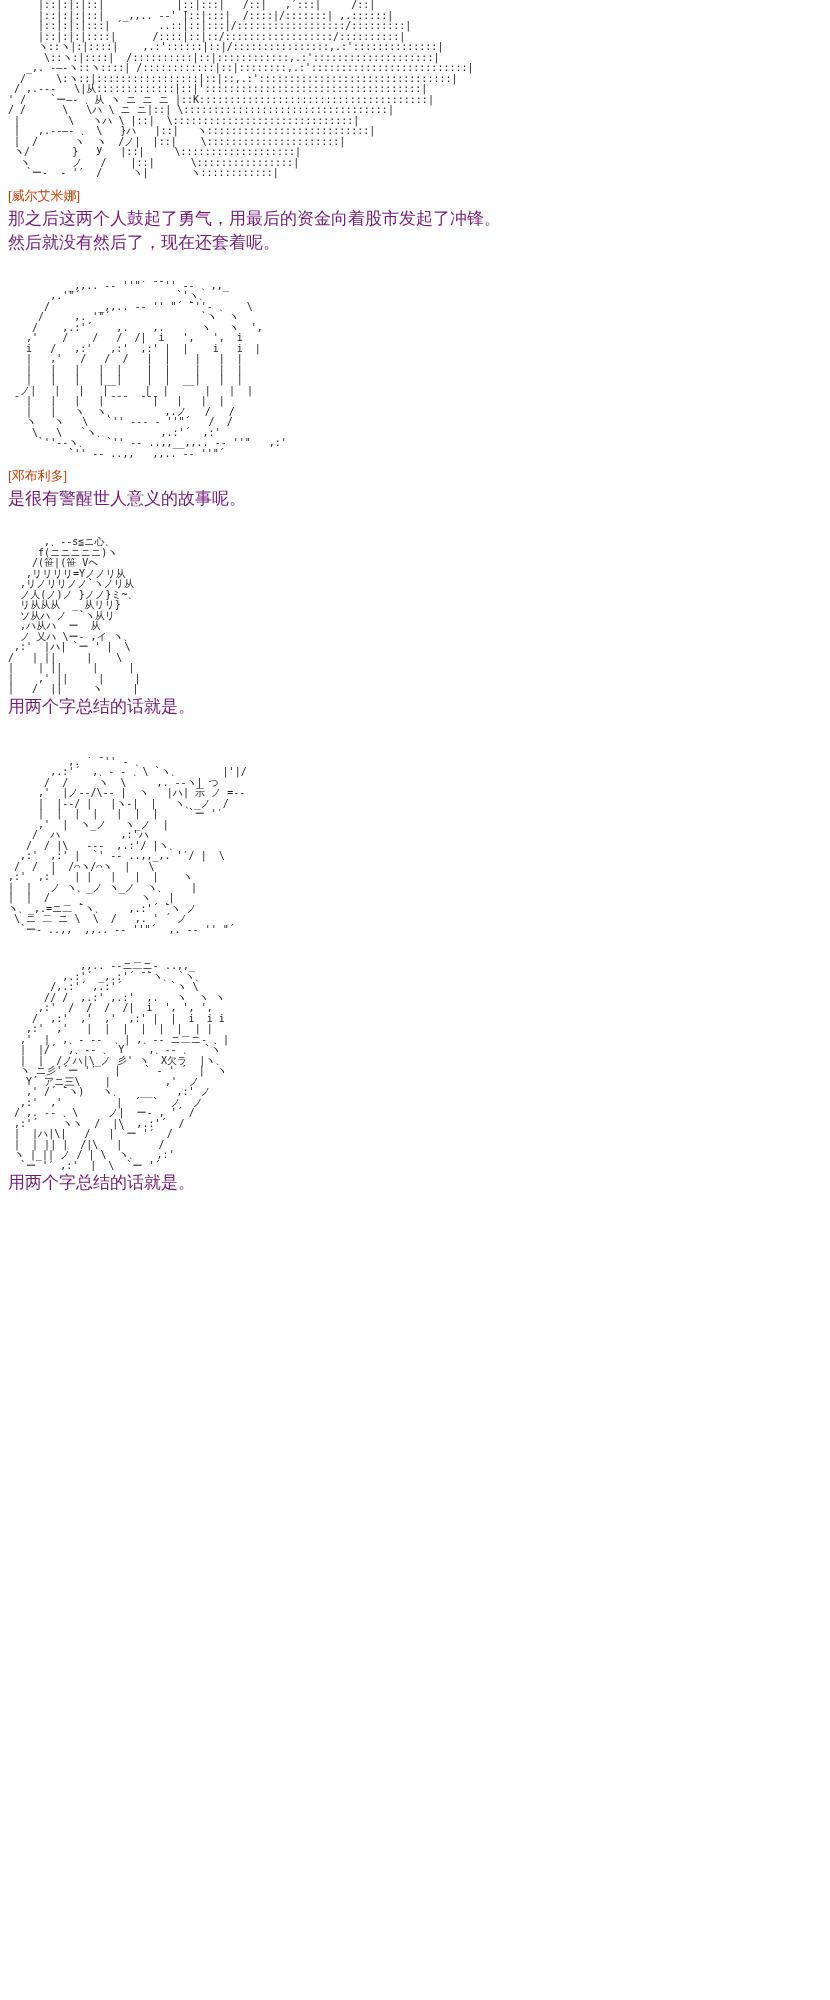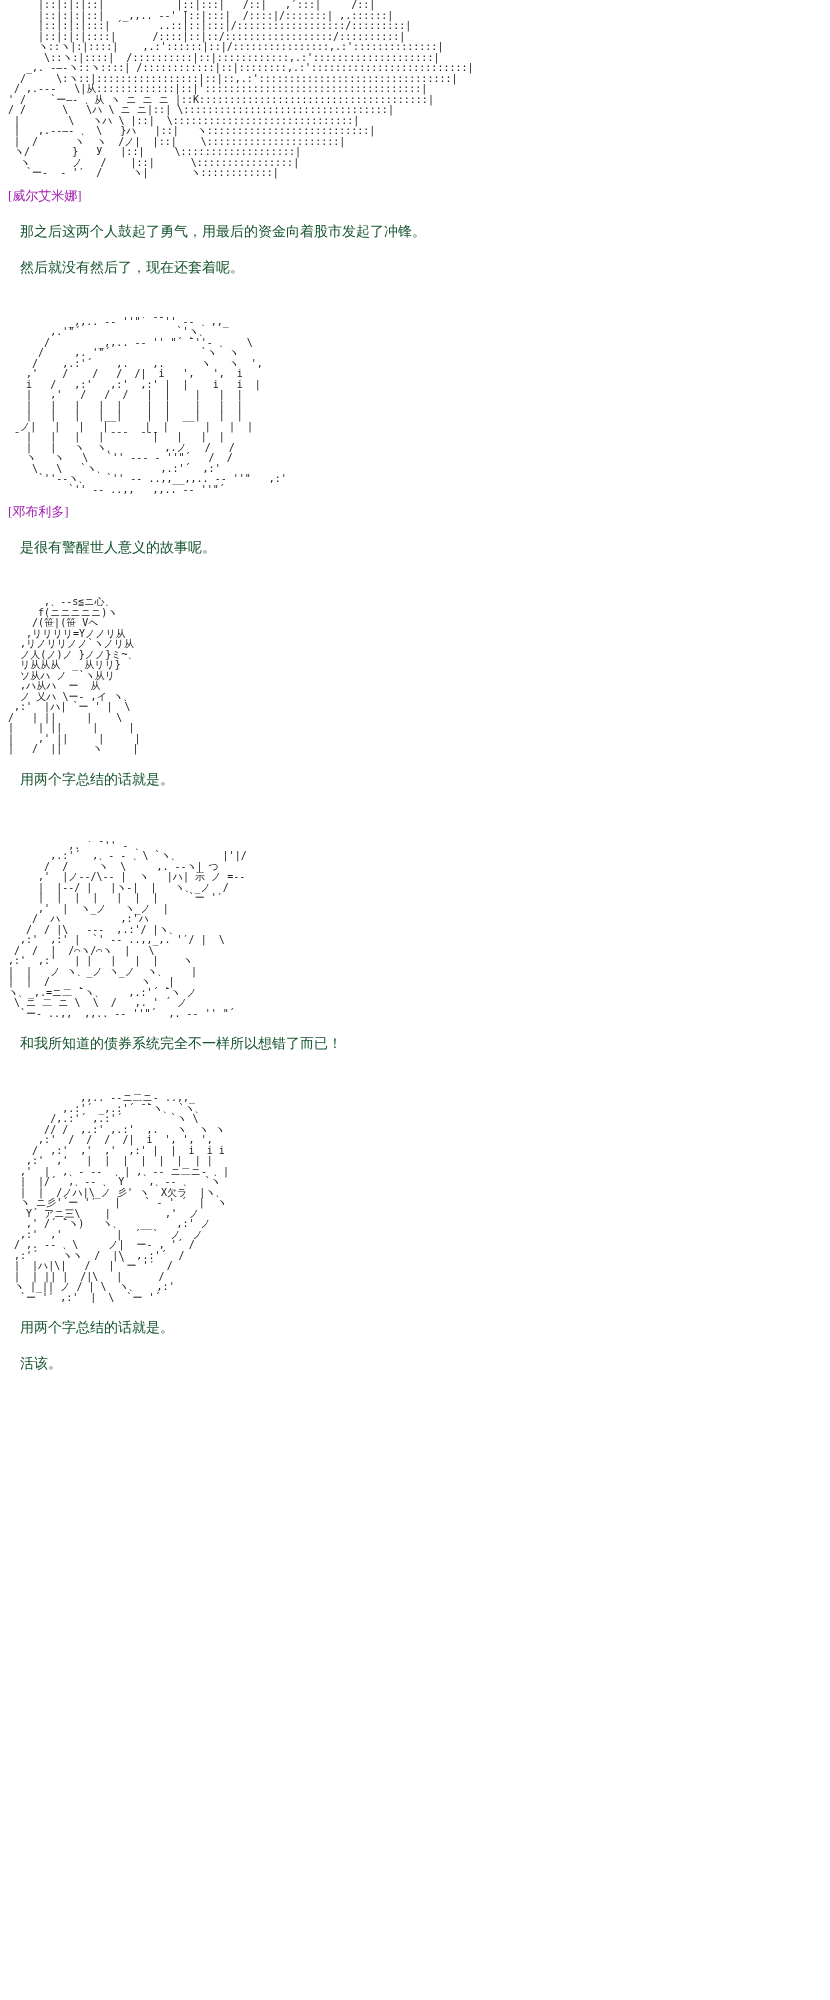--- a/index.html
+++ b/index.html
@@ -27,30 +27,29 @@
     line-height: 10.5px;
     white-space: pre;
     letter-spacing: 0px;
     color: #1a1a1a;
     margin: 0;
     overflow: hidden;
   }
   .speaker {
     font-size: 13px;
     line-height: 22px;
-    color: #a21caf;
+    color: #c2410c;
     margin: 6px 0 0 0;
     white-space: pre;
-    font-family: Liberation Serif, serif;
   }
   .line {
-    font-size: 14px;
+    font-size: 17px;
     line-height: 24px;
-    color: #14532d;
-    margin: 12px;
+    color: #701a75;
+    margin: 0;
     white-space: pre-wrap;
   }
   .gap-md { height: 26px; }
   .gap-lg { height: 38px; }
 </style>
 </head>
 <body>
 
 <div class="page">
 
@@ -135,21 +134,20 @@
     /  ハ          ,:'ハ
    /  / |\   ‐--  ,.:'/ |ヽ、
   ,:'  ,:' |  `' ‐- ..,,_,. '′/ |  \
  /  /  |  /⌒ヽ/⌒ヽ  |   \
 ,:'  ,:'   | |   |   |  |    ヽ
 |  |   ノ ヽ、_ノ ヽ_ノ  ヽ、    |
 |  |  /               ヽ   |
 ヽ、_,.=ニ二 ̄`ヽ、    ,.:'´ ̄`ヽ ノ
  \ ニ 二 ニ \  \  /   ,. ' ´ ノ
   `ー- ..,,__,,.. -‐ ''"´  ,. -‐ '' "´</pre>
-    <div class="line">和我所知道的债券系统完全不一样所以想错了而已！</div>
   </div>
 
   <div class="gap-md"></div>
 
   <div class="block">
     <pre class="aa-art">            ,,.. -‐ニ二ニ- ..,,_
          ,.:'´ _,.:'´ ̄ ̄`ヽ、 `ヽ、
        /,.:'´ ,.:'´        `ヽ \
       // /  ,.:' ,.:'  ,.   ヽ  ヽ ヽ
      ,:'  /  /  /  /|  i  ', ', ',
@@ -162,16 +160,15 @@
    Y´ アニ三\    |         ,'  ノ
    ,' /´ ̄`ヽ)   ヽ、   __    ,:' ノ
   ,:'  ,'         |  ´  `  ノ  ノ
  / ,. -‐ 、\     ノ|  ー‐ , '´ /
  ,:'´    ヽヽ  /  |\  ,.:'´  /
  |  |ハ|\|   /   | `ー '′  /
  |  | || |  /|\   |      /
  ヽ |_|| ノ / | \  ヽ、   ,:'
   `ー '′ ,:'  |  \  `ー '´</pre>
     <div class="line">用两个字总结的话就是。</div>
-    <div class="line">活该。</div>
   </div>
 
 </div>
 
 </body></html>

